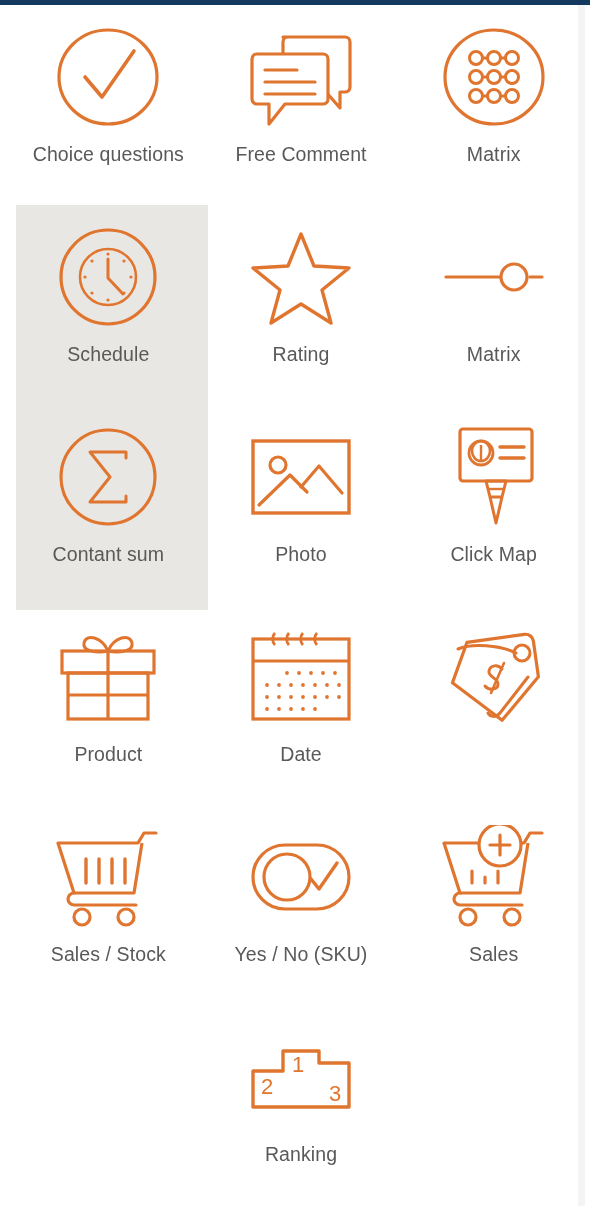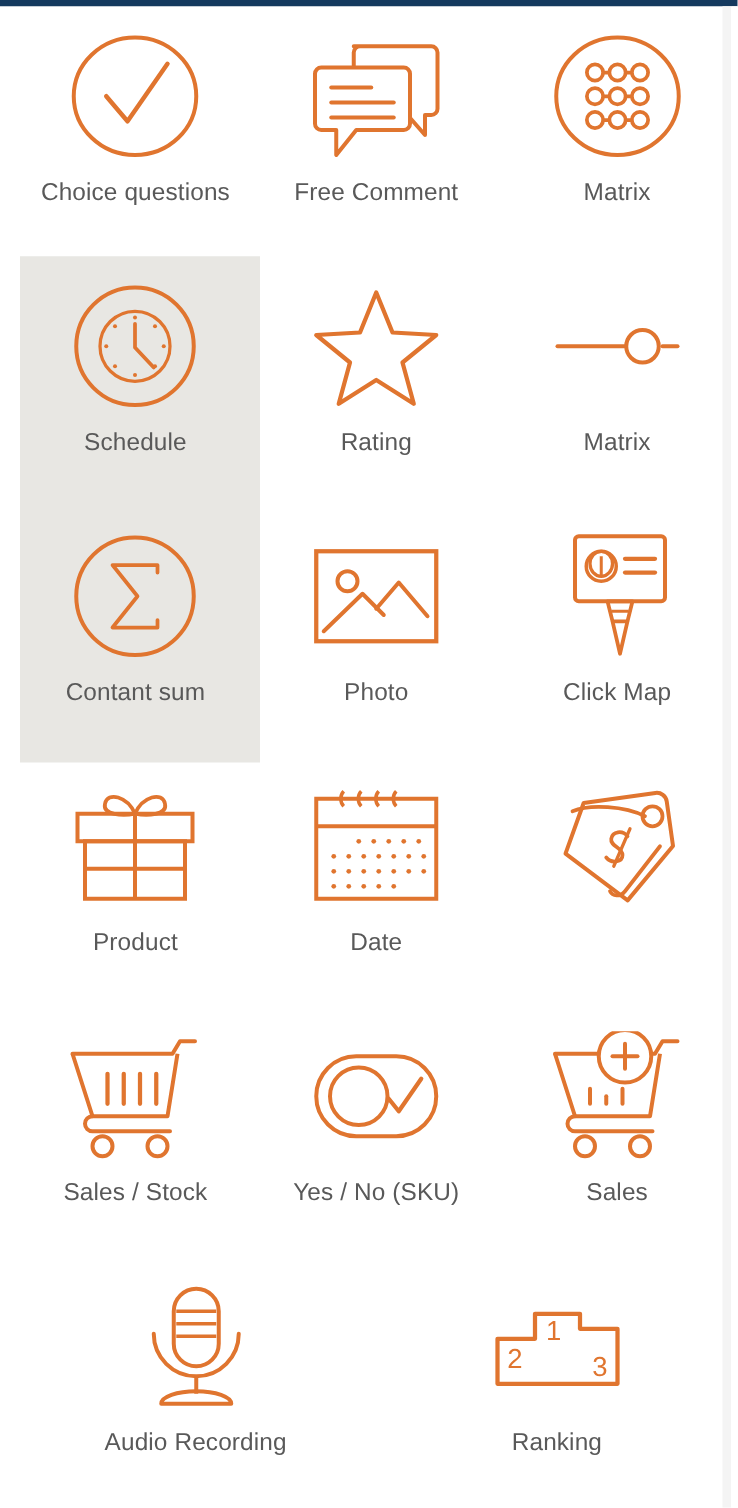--- a/index.html
+++ b/index.html
@@ -344,36 +344,20 @@
           </svg>
         </div>
         <div class="label">Sales</div>
       </div>
     </div>
 
     <div class="row">
       <div class="cell">
         <div class="icon-wrap">
           <svg width="112" height="104" viewBox="0 0 112 104">
-            <rect x="38" y="6" width="36" height="62" rx="18" fill="none" stroke="#E0752F" stroke-width="3.2"></rect>
-            <g stroke="#E0752F" stroke-width="2.8">
-              <line x1="40" y1="24" x2="72" y2="24"></line>
-              <line x1="40" y1="34" x2="72" y2="34"></line>
-              <line x1="40" y1="44" x2="72" y2="44"></line>
-            </g>
-            <path d="M22 42 a34 34 0 0 0 68 0" fill="none" stroke="#E0752F" stroke-width="3.2" stroke-linecap="round"></path>
-            <line x1="56" y1="76" x2="56" y2="90" stroke="#E0752F" stroke-width="3.2"></line>
-            <path d="M28 98 a28 10 0 0 1 56 0 Z" fill="none" stroke="#E0752F" stroke-width="3.2" stroke-linejoin="round"></path>
-          </svg>
-        </div>
-        <div class="label">Audio Recording</div>
-      </div>
-      <div class="cell">
-        <div class="icon-wrap">
-          <svg width="112" height="104" viewBox="0 0 112 104">
             <path d="M8 46 H38 V26 H74 V38 H104 V82 H8 Z" fill="none" stroke="#E0752F" stroke-width="3.4" stroke-linejoin="round"></path>
             <text x="53" y="47" font-family="Liberation Sans, sans-serif" font-size="22" fill="#E0752F" text-anchor="middle">1</text>
             <text x="22" y="69" font-family="Liberation Sans, sans-serif" font-size="22" fill="#E0752F" text-anchor="middle">2</text>
             <text x="90" y="76" font-family="Liberation Sans, sans-serif" font-size="22" fill="#E0752F" text-anchor="middle">3</text>
           </svg>
         </div>
         <div class="label">Ranking</div>
       </div>
     </div>
 

